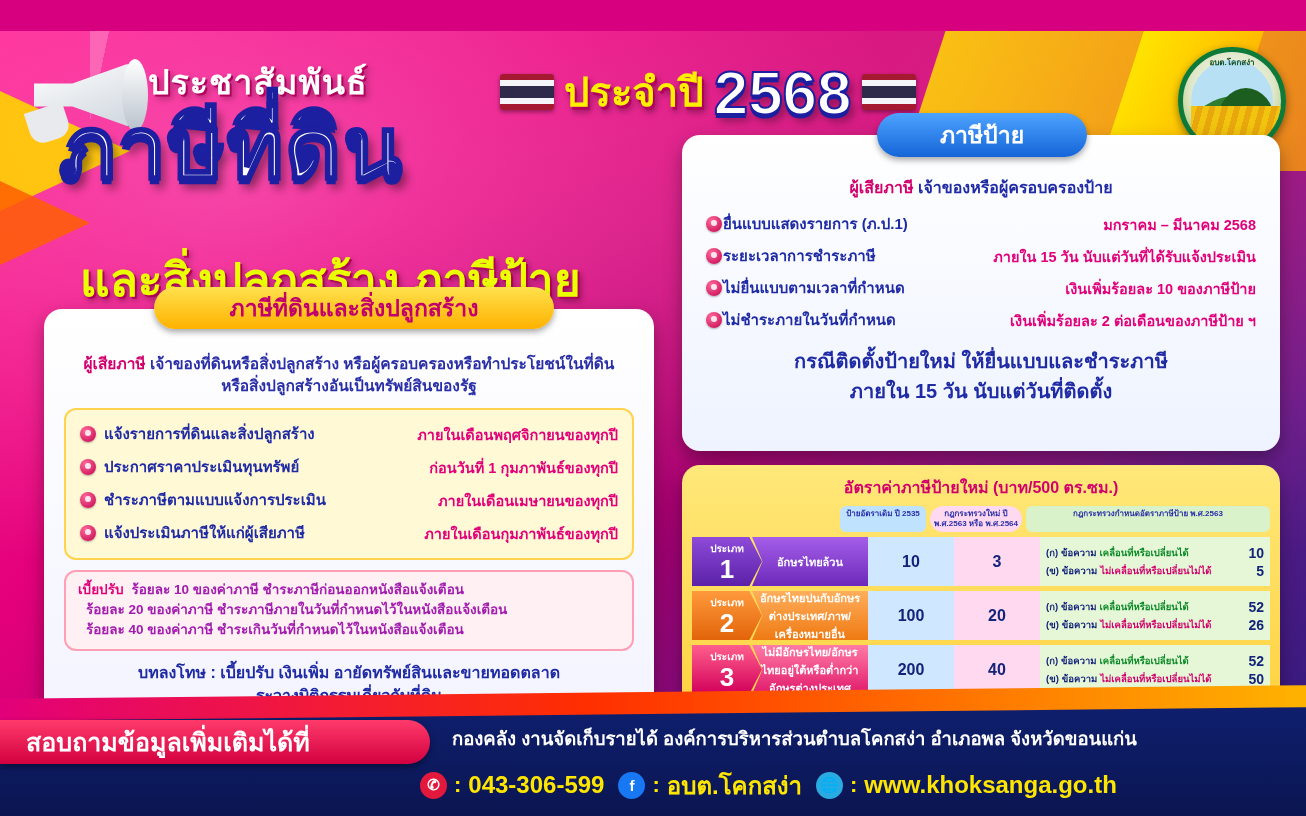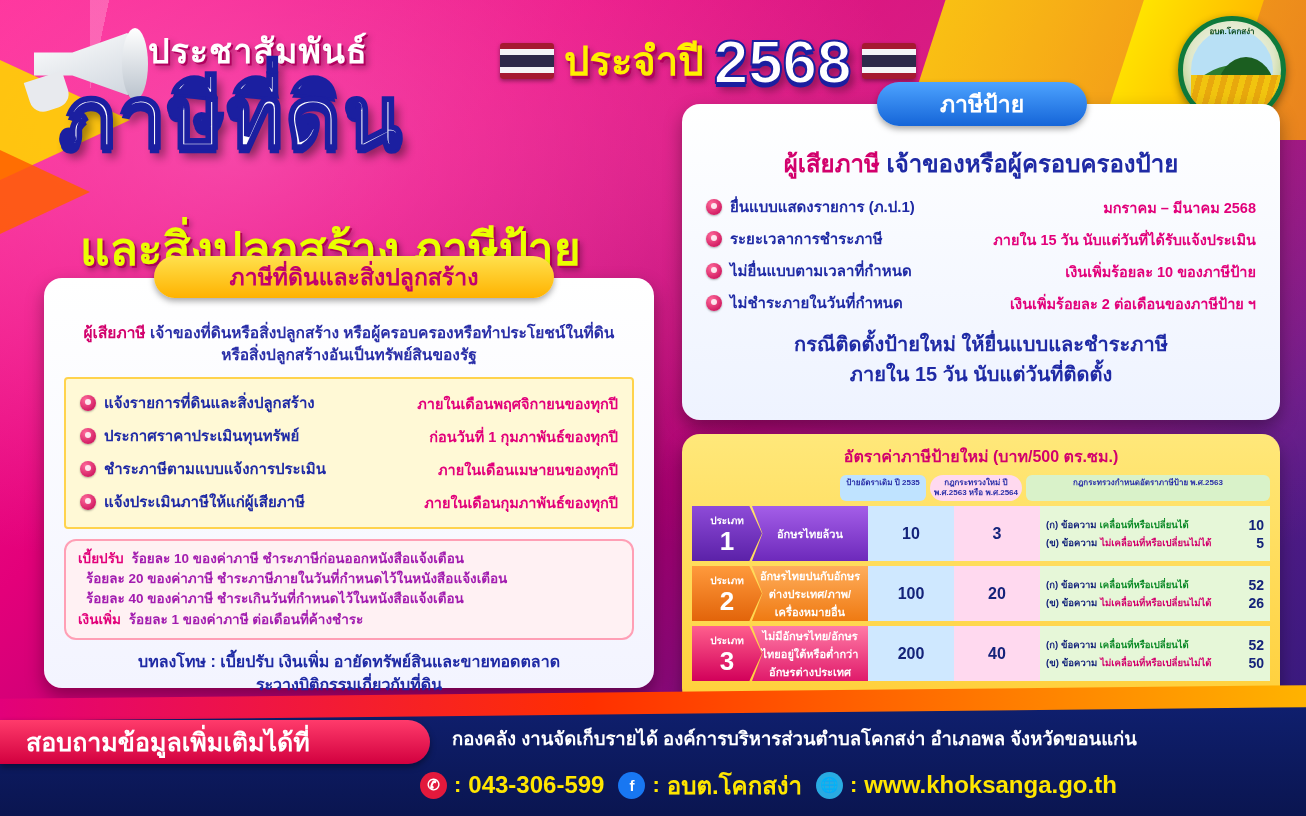--- a/index.html
+++ b/index.html
@@ -10,20 +10,21 @@
     background: #d7007f;
     position: relative;
   }
   .poster {
     position: absolute; inset: 0;
     background:
       radial-gradient(ellipse at 18% 18%, rgba(255,120,200,.55) 0%, rgba(255,120,200,0) 45%),
       radial-gradient(ellipse at 75% 10%, rgba(255,60,150,.5) 0%, rgba(255,60,150,0) 50%),
       linear-gradient(135deg, #ff1f8f 0%, #e3007a 28%, #a2006f 55%, #5c1b8a 80%, #2b1a7a 100%);
     overflow: hidden;
+    margin-top: 31px;
   }
   .burst { position:absolute; left:-120px; top:-120px; width:420px; height:420px;
            background: conic-gradient(from 0deg, rgba(255,255,255,.22) 0 12deg, rgba(255,255,255,0) 12deg 30deg);
            border-radius:50%; }
   .yellowband {
     position:absolute; right:-40px; top:-20px; width:420px; height:160px;
     background: linear-gradient(100deg, rgba(255,221,0,.95), rgba(255,160,0,.85));
     transform: skewX(-18deg);
     opacity:.9;
   }
@@ -126,21 +127,21 @@
     border-radius:24px; box-shadow:0 3px 6px rgba(0,0,0,.35);
     display:flex; align-items:center; justify-content:center;
     font-size:23px; font-weight:bold; color:#c2006d;
   }
   .left-intro {
     font-size:15.5px; color:#d2006c; font-weight:bold; text-align:center; line-height:1.45; padding:0 8px;
   }
   .left-intro b { color:#d2006c; }
   .left-intro span { color:#2a2fa8; }
   .list-box {
-    margin-top:10px; background:#fff9d6; border:2px solid #ffd34d; border-radius:4px;
+    margin-top:10px; background:#fff9d6; border:2px solid #ffd34d; border-radius:12px;
     padding:8px 12px;
   }
   .lrow { display:flex; align-items:center; gap:8px; padding:4.5px 2px; }
   .dot {
     width:16px;height:16px;border-radius:50%;
     background: radial-gradient(circle at 35% 30%, #ff6a9a, #c2004f);
     flex:0 0 16px; box-shadow:0 1px 2px rgba(0,0,0,.3); position:relative;
   }
   .dot::after{content:"";position:absolute;left:5px;top:4px;width:6px;height:6px;border-radius:50%;background:#fff;opacity:.85;}
   .lrow .t1 { font-size:15px; font-weight:bold; color:#1f2aa5; flex:1 1 auto; }
@@ -165,24 +166,24 @@
     border-radius:18px; box-shadow:0 8px 18px rgba(0,0,0,.35);
     padding:40px 18px 14px;
   }
   .ribbon-rt {
     position:absolute; left:195px; top:-22px; width:210px; height:44px;
     background: linear-gradient(180deg,#4da3ff,#1565d8);
     border-radius:22px; box-shadow:0 3px 6px rgba(0,0,0,.35);
     display:flex;align-items:center;justify-content:center;
     font-size:23px;font-weight:bold;color:#ffffff;
   }
-  .rt-head { text-align:center; font-size:24px; font-weight:bold; color:#d2006c; }
+  .rt-head { text-align:center; font-size:16px; font-weight:bold; color:#d2006c; }
   .rt-head span { color:#1f2aa5; }
   .rt-list { margin-top:8px; }
-  .rrow { display:flex; align-items:center; gap:8px; padding:4px 6px; }
+  .rrow { display:flex; align-items:center; gap:1px; padding:4px 6px; }
   .rrow .t1 { font-size:15px; font-weight:bold; color:#1f2aa5; flex:0 0 auto; }
   .rrow .t2 { font-size:14.5px; font-weight:bold; color:#e2007a; margin-left:auto; text-align:right; }
   .rt-foot { margin-top:10px; text-align:center; font-size:20px; font-weight:bold; color:#1f2aa5; line-height:1.5; }
 
   
   .card-rb {
     position:absolute; left:682px; top:434px; width:598px; height:272px;
     background: linear-gradient(180deg,#ffe87a,#ffcf3a);
     border-radius:18px; box-shadow:0 8px 18px rgba(0,0,0,.35);
     padding:8px 10px 10px;
@@ -190,21 +191,21 @@
   .rb-title { text-align:center; font-size:16px; font-weight:bold; color:#d2006c; margin:2px 0 6px; }
   .rb-headrow { display:flex; gap:4px; padding-left:148px; }
   .rb-h {
     font-size:8px; font-weight:bold; color:#2a2fa8; text-align:center; line-height:1.25;
     border-radius:6px; padding:3px 2px;
   }
   .rb-h.h1 { width:86px; background:#bfe3ff; }
   .rb-h.h2 { width:92px; background:#ffd9ef;border-radius:16px; }
   .rb-h.h3 { flex:1; background:#d9f2c9; }
 
-  .rb-row { display:flex; align-items:stretch; margin-top:5px; height:55px; }
+  .rb-row { display:flex; align-items:stretch; margin-top:5px; height:49px; }
   .rb-type {
     width:70px; position:relative; color:#fff; display:flex; flex-direction:column;
     align-items:center; justify-content:center;
     clip-path: polygon(0 0, 82% 0, 100% 50%, 82% 100%, 0 100%);
   }
   .rb-type .lbl { font-size:10px; font-weight:bold; }
   .rb-type .num { font-size:26px; font-weight:bold; line-height:1; }
   .rb-desc {
     width:116px; margin-left:-10px; display:flex; align-items:center; justify-content:center;
     text-align:center; font-size:11px; font-weight:bold; color:#ffffff; padding:2px 4px;
@@ -349,24 +350,20 @@
         <span class="k">เบี้ยปรับ</span>
         <span class="v">ร้อยละ 10 ของค่าภาษี ชำระภาษีก่อนออกหนังสือแจ้งเตือน</span>
       </div>
       <div class="frow">
         <span class="k"></span>
         <span class="v">ร้อยละ 20 ของค่าภาษี ชำระภาษีภายในวันที่กำหนดไว้ในหนังสือแจ้งเตือน</span>
       </div>
       <div class="frow">
         <span class="k"></span>
         <span class="v">ร้อยละ 40 ของค่าภาษี ชำระเกินวันที่กำหนดไว้ในหนังสือแจ้งเตือน</span>
-      </div>
-      <div class="frow">
-        <span class="k">เงินเพิ่ม</span>
-        <span class="v">ร้อยละ 1 ของค่าภาษี ต่อเดือนที่ค้างชำระ</span>
       </div>
     </div>
 
     <div class="note">
       <div>บทลงโทษ : เบี้ยปรับ เงินเพิ่ม อายัดทรัพย์สินและขายทอดตลาด</div>
       <div>ระวางบิติกรรมเกี่ยวกับที่ดิน</div>
     </div>
   </div>
 
   <div class="card-rt">

